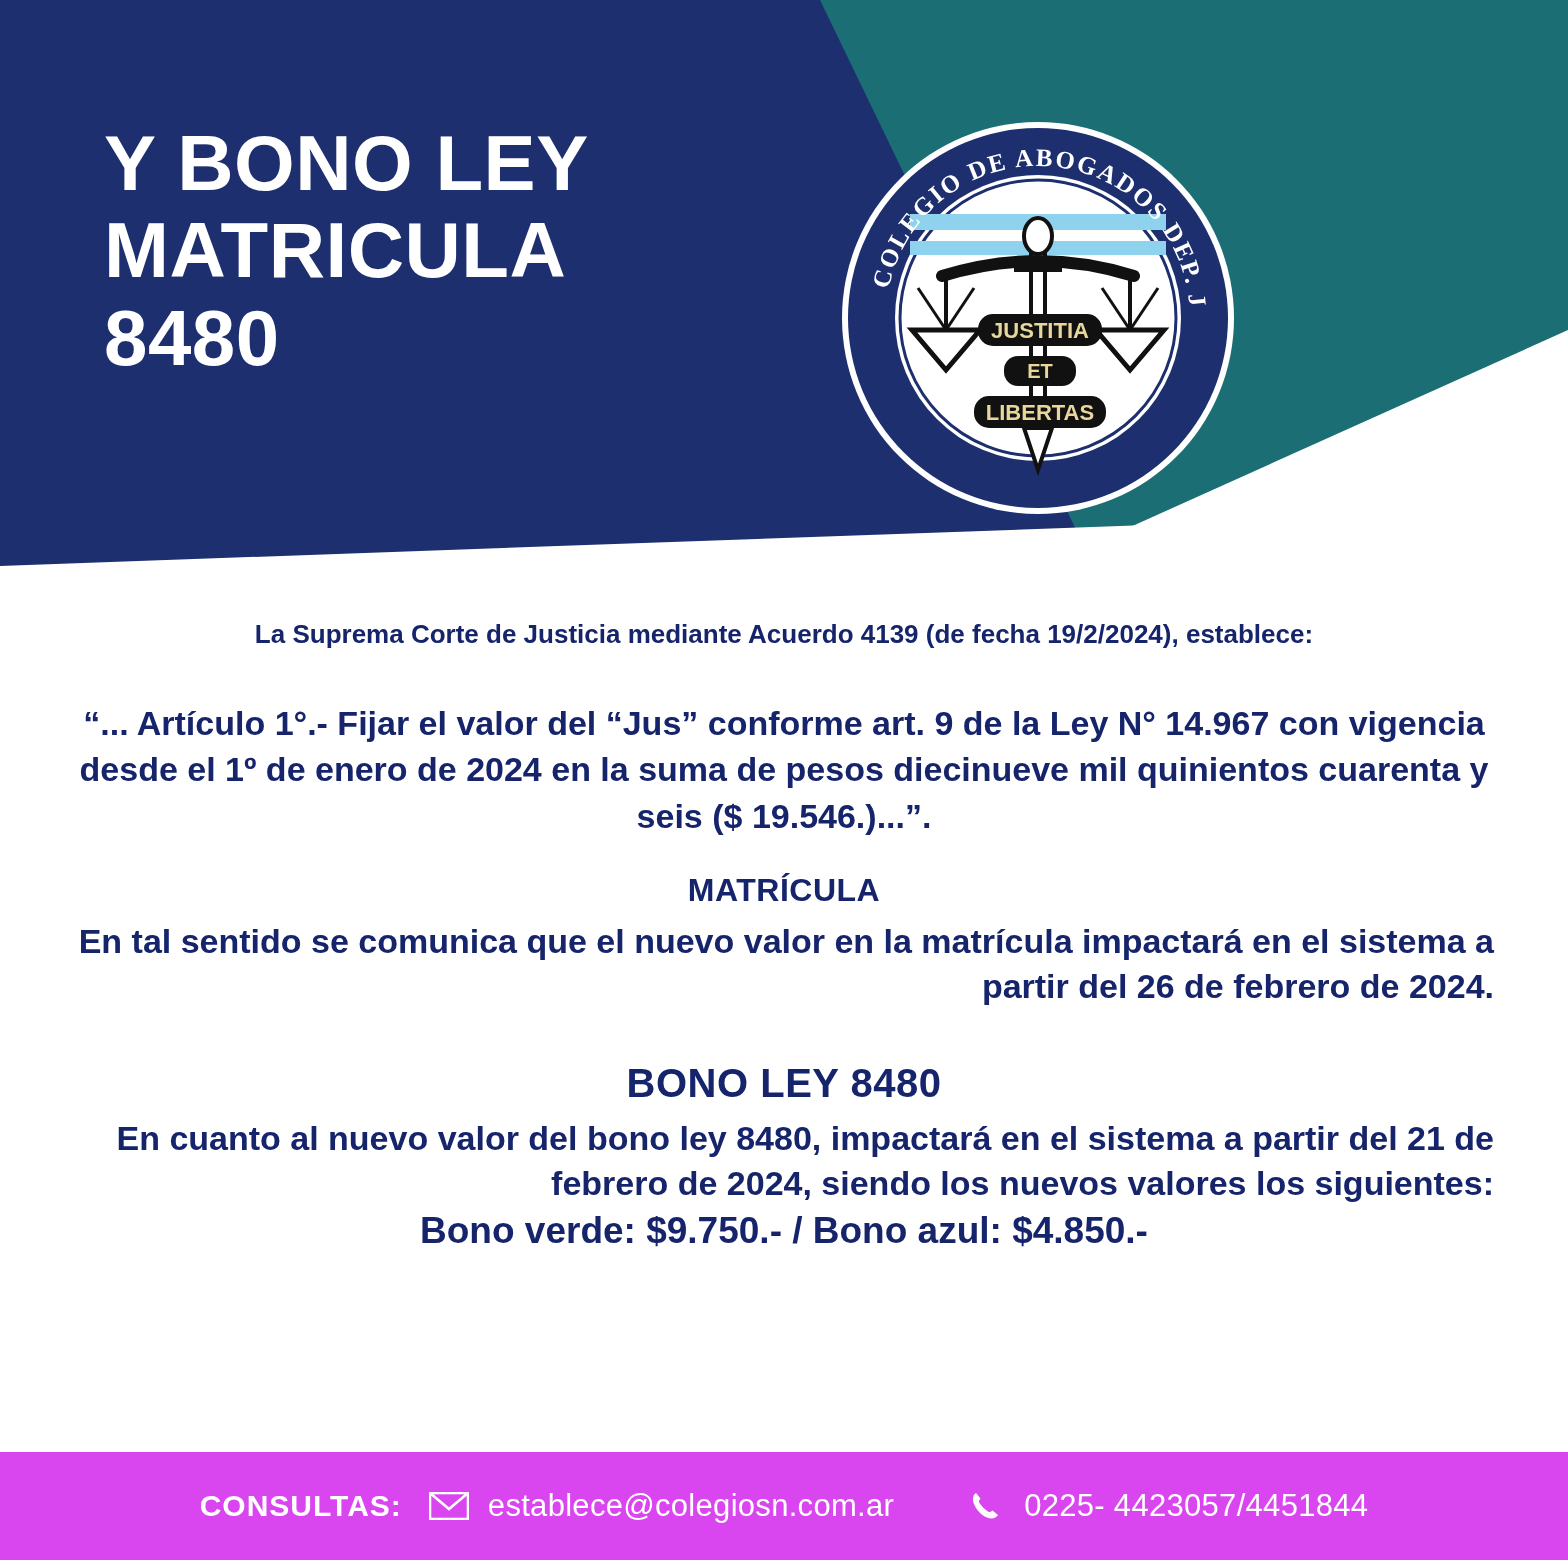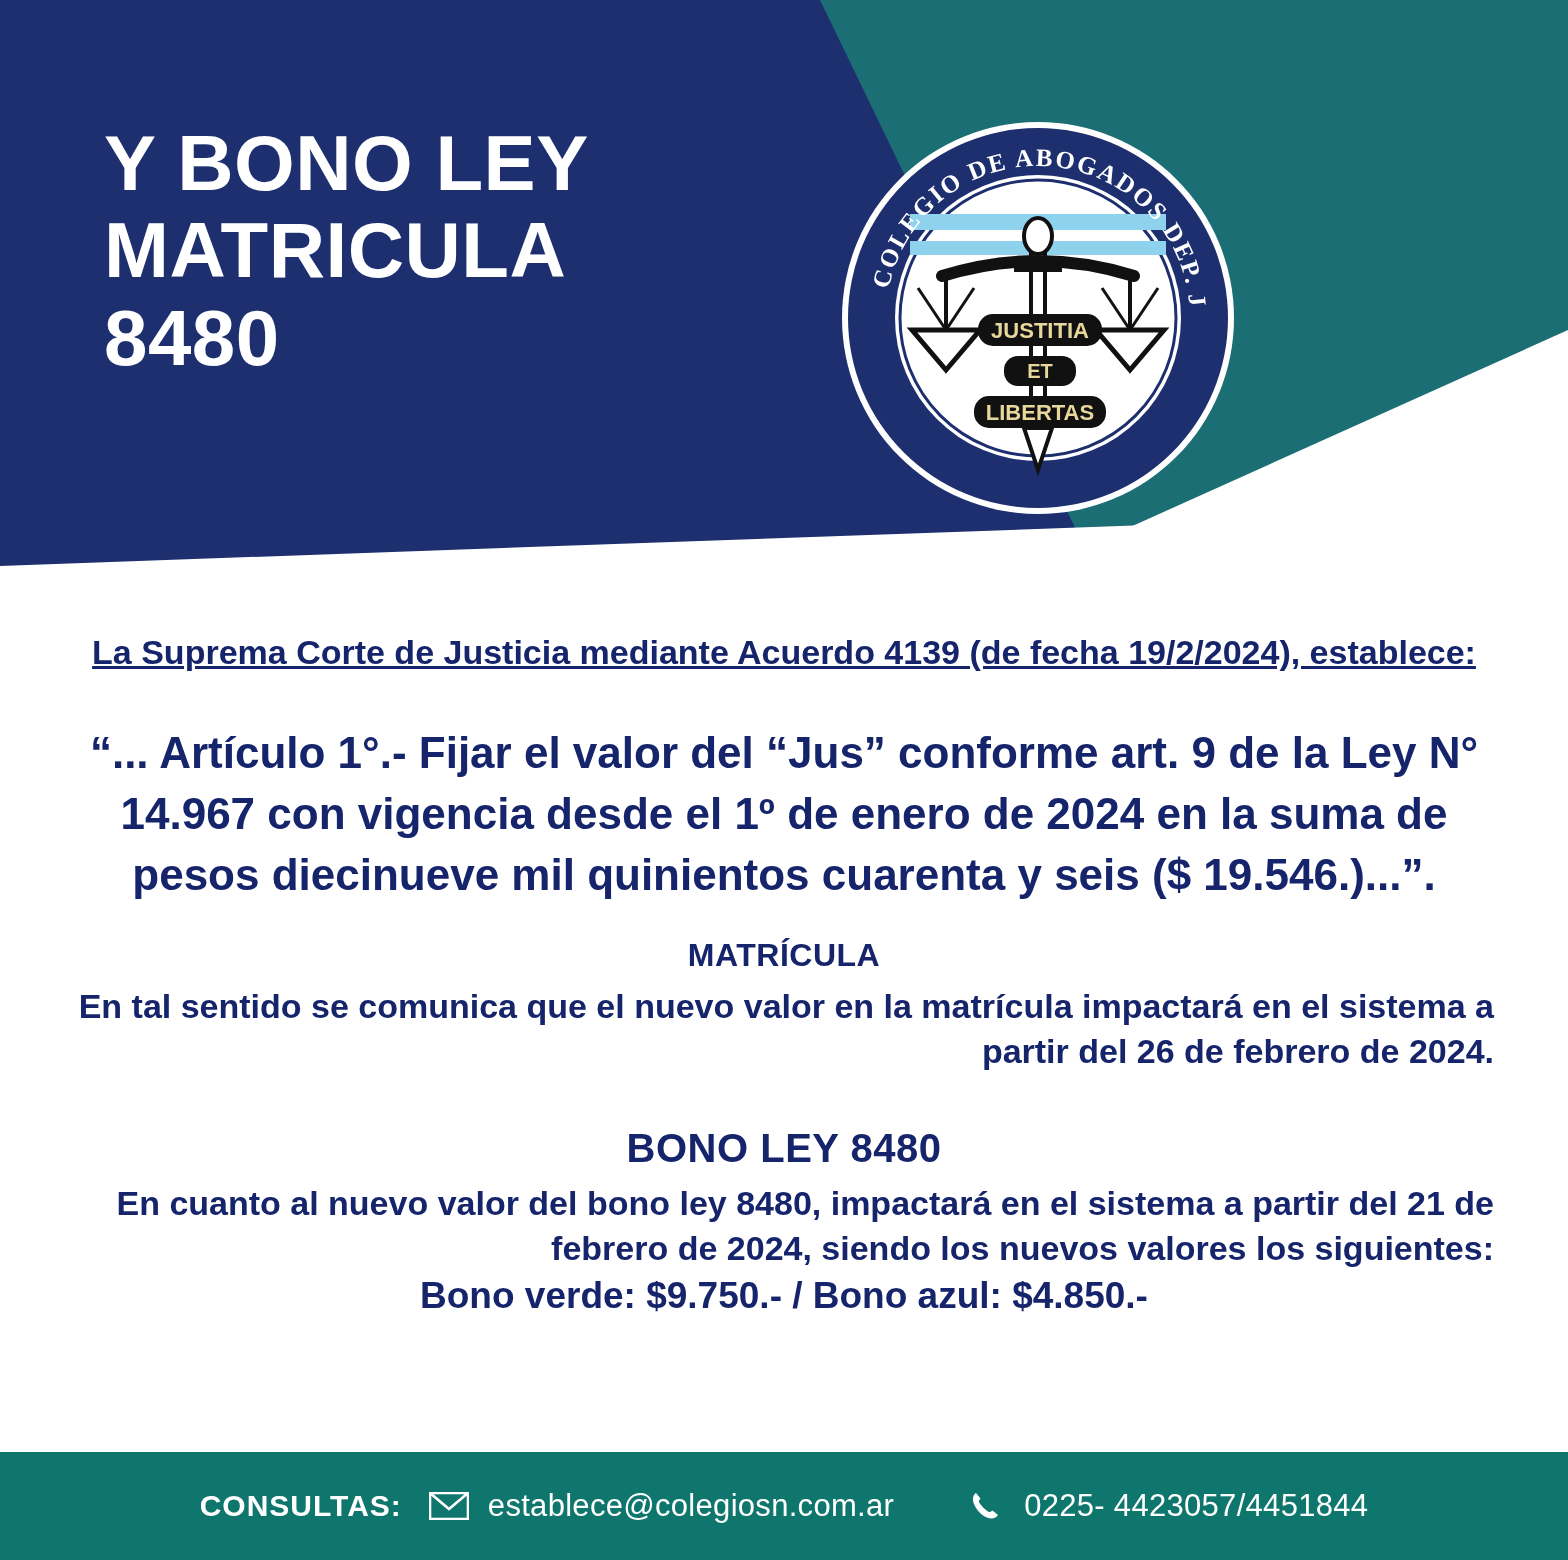--- a/index.html
+++ b/index.html
@@ -110,27 +110,26 @@
   }
   .p {
     font-size: 33px;
     font-weight: bold;
     line-height: 1.33;
     margin: 0 auto;
     width: 1420px;
     color: #16256b;
   }
   .intro {
-    margin-top: 34px;
-    font-size: 34px;
-    text-decoration: underline;
+    margin-top: 21px;
+    font-size: 26px;
   }
   .quote {
     margin-top: 48px;
-    font-size: 44px;
+    font-size: 34px;
     line-height: 1.38;
   }
   .section-head {
     font-size: 32px;
     font-weight: bold;
     margin-top: 32px;
     color: #16256b;
     letter-spacing: 0.5px;
   }
   .section-head.bono {
@@ -148,21 +147,21 @@
     font-weight: bold;
   }
 
   
   .footer {
     position: absolute;
     left: 0;
     bottom: 0;
     width: 1568px;
     height: 108px;
-    background: #0f766e;
+    background: #d946ef;
     display: flex;
     align-items: center;
     justify-content: center;
     gap: 18px;
     color: #ffffff;
   }
   .footer-label {
     font-size: 30px;
     font-weight: bold;
     letter-spacing: 1px;

